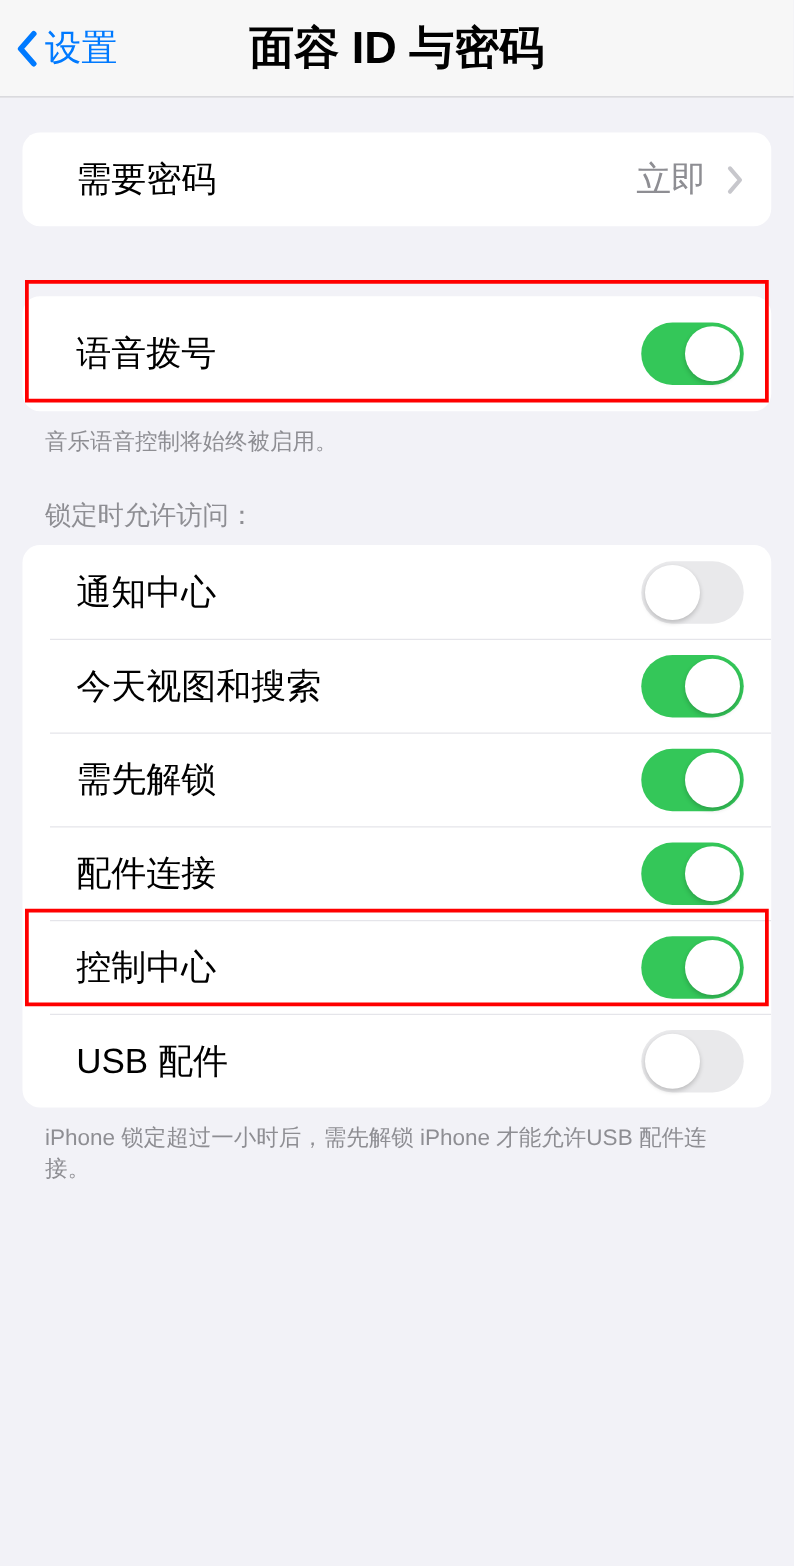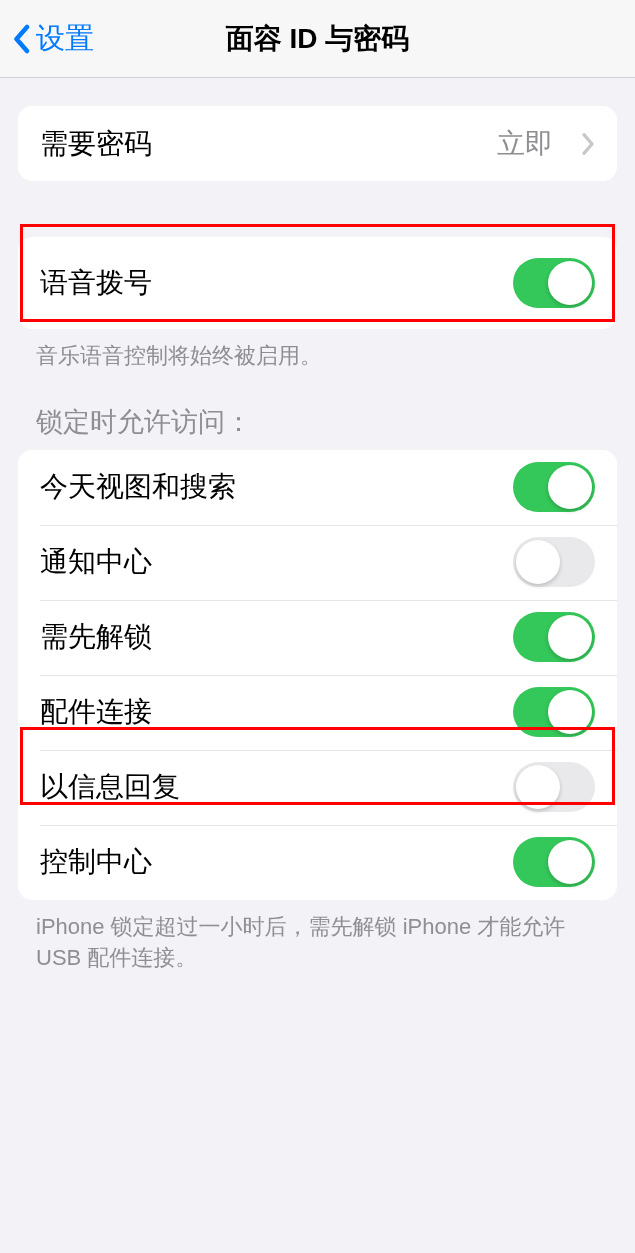--- a/index.html
+++ b/index.html
@@ -39,21 +39,21 @@
     .back-chevron svg {
       width: 100%;
       height: 100%;
       display: block;
     }
     .nav-title {
       position: absolute;
       left: 0;
       right: 0;
       text-align: center;
-      font-size: 28px;
+      font-size: 36px;
       font-weight: 600;
       color: #000;
       pointer-events: none;
     }
     .content {
       padding: 0;
     }
     .group {
       margin: 28px 18px 0;
       background: #fff;
@@ -73,25 +73,26 @@
       position: absolute;
       left: 22px;
       right: 0;
       top: 0;
       height: 1px;
       background: #e5e5ea;
     }
     .row-label {
       font-size: 28px;
       color: #000;
+      margin-left: 21px;
     }
     .row-right {
       display: flex;
       align-items: center;
-      gap: 28px;
+      gap: 16px;
     }
     .row-value {
       font-size: 28px;
       color: #8e8e93;
     }
     .disclosure {
       width: 14px;
       height: 24px;
     }
     .disclosure svg {
@@ -123,27 +124,27 @@
       box-shadow: 0 2px 4px rgba(0,0,0,0.2);
     }
     .toggle.on .toggle-knob {
       right: 3px;
     }
     .toggle.off .toggle-knob {
       left: 3px;
     }
     .footer-text {
       margin: 12px 36px 0;
-      font-size: 22px;
+      font-size: 18px;
       color: #8e8e93;
       line-height: 1.4;
     }
     .header-text {
       margin: 32px 36px 10px;
-      font-size: 27px;
+      font-size: 21px;
       color: #8e8e93;
     }
     .highlight-box {
       position: absolute;
       border: 3px solid #ff0000;
       pointer-events: none;
       z-index: 10;
     }
     .highlight-1 {
       left: 20px;
@@ -202,52 +203,52 @@
         <div class="toggle-knob"></div>
       </div>
     </div>
   </div>
   <div class="footer-text">音乐语音控制将始终被启用。</div>
 
   <div class="header-text">锁定时允许访问：</div>
 
   <div class="group" id="locked-list" style="margin-top:0">
       <div class="row">
-        <span class="row-label">今天视图和搜索</span>
-        <div class="toggle on">
-          <div class="toggle-knob"></div>
-        </div>
-      </div>
-      <div class="row">
         <span class="row-label">通知中心</span>
         <div class="toggle off">
           <div class="toggle-knob"></div>
         </div>
       </div>
       <div class="row">
+        <span class="row-label">今天视图和搜索</span>
+        <div class="toggle on">
+          <div class="toggle-knob"></div>
+        </div>
+      </div>
+      <div class="row">
         <span class="row-label">需先解锁</span>
         <div class="toggle on">
           <div class="toggle-knob"></div>
         </div>
       </div>
       <div class="row">
         <span class="row-label">配件连接</span>
         <div class="toggle on">
           <div class="toggle-knob"></div>
         </div>
       </div>
       <div class="row">
-        <span class="row-label">以信息回复</span>
+        <span class="row-label">控制中心</span>
+        <div class="toggle on">
+          <div class="toggle-knob"></div>
+        </div>
+      </div>
+      <div class="row">
+        <span class="row-label">USB 配件</span>
         <div class="toggle off">
-          <div class="toggle-knob"></div>
-        </div>
-      </div>
-      <div class="row">
-        <span class="row-label">控制中心</span>
-        <div class="toggle on">
           <div class="toggle-knob"></div>
         </div>
       </div>
     </div>
 
   <div class="footer-text">iPhone 锁定超过一小时后，需先解锁 iPhone 才能允许USB 配件连接。</div>
 
 </div>
 
 <div class="highlight-box highlight-1"></div>

